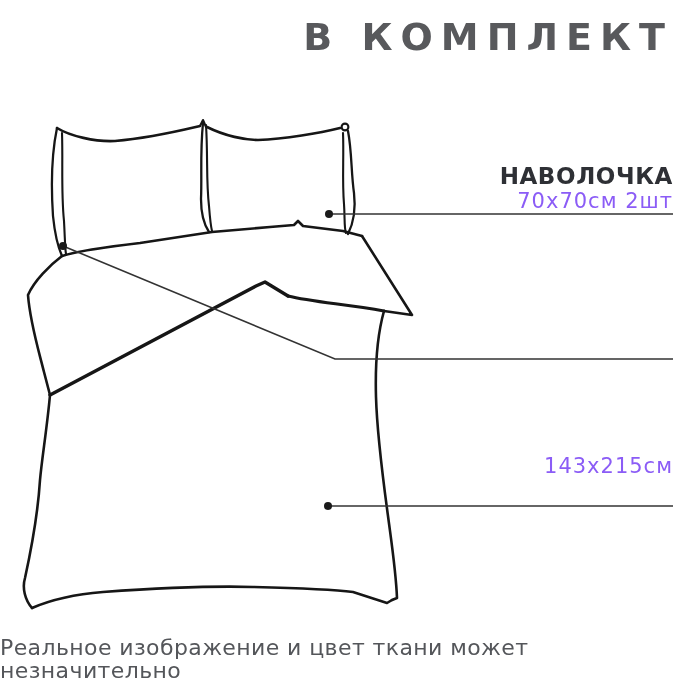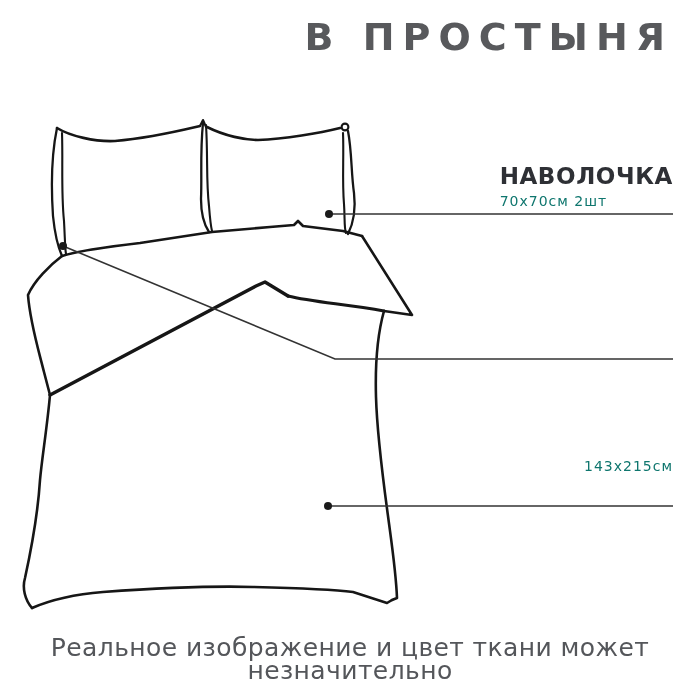--- a/index.html
+++ b/index.html
@@ -21,49 +21,48 @@
     letter-spacing:8px;
     white-space:nowrap;
   }
   .title .t-line{display:block;}
   .illustration-svg{
     position:absolute;left:0;top:0;width:700px;height:700px;
   }
   .callout-label{
     position:absolute;
     right:27px;
-    text-align:left;
+    text-align:right;
     color:#2e3035;
     white-space:nowrap;
   }
   .callout-label .c-name{
     display:block;
     font-weight:700;
     font-size:23px;
     line-height:25px;
     letter-spacing:0.6px;
   }
   .callout-label .c-size{
     display:block;
     font-weight:400;
-    font-size:14px;
+    font-size:21px;
     line-height:24px;
     letter-spacing:1px;
-    color:#0f766e;
+    color:#8b5cf6;
   }
   .label-pillowcase{top:164px;}
   .label-sheet{top:311px;}
   .label-duvet{top:454px;}
   .disclaimer{
     position:absolute;
     left:0;right:0;
     top:637px;
-    text-align:center;
     color:#54565a;
-    font-size:25px;
+    font-size:22px;
     line-height:22.5px;
     letter-spacing:0.4px;
     font-weight:400;
   }
   .disclaimer .d-line{display:block;}
 </style>
 </head>
 <body>
 
 <div class="canvas">
@@ -111,21 +110,21 @@
       <line x1="328" y1="506" x2="673" y2="506"></line>
     </g>
     <g fill="#1a1a1a" stroke="none">
       <circle cx="329" cy="214" r="4"></circle>
       <circle cx="63" cy="246" r="4"></circle>
       <circle cx="328" cy="506" r="4"></circle>
     </g>
   </svg>
 
   <div class="title">
-    <span class="t-line">В ПРОСТЫНЯ</span>
+    <span class="t-line">В КОМПЛЕКТ</span>
   </div>
 
   <div class="callout-label label-pillowcase">
     <span class="c-name">НАВОЛОЧКА</span>
     <span class="c-size">70х70см 2шт</span>
   </div>
 
 
   <div class="callout-label label-duvet">
     <span class="c-size">143х215см</span>

